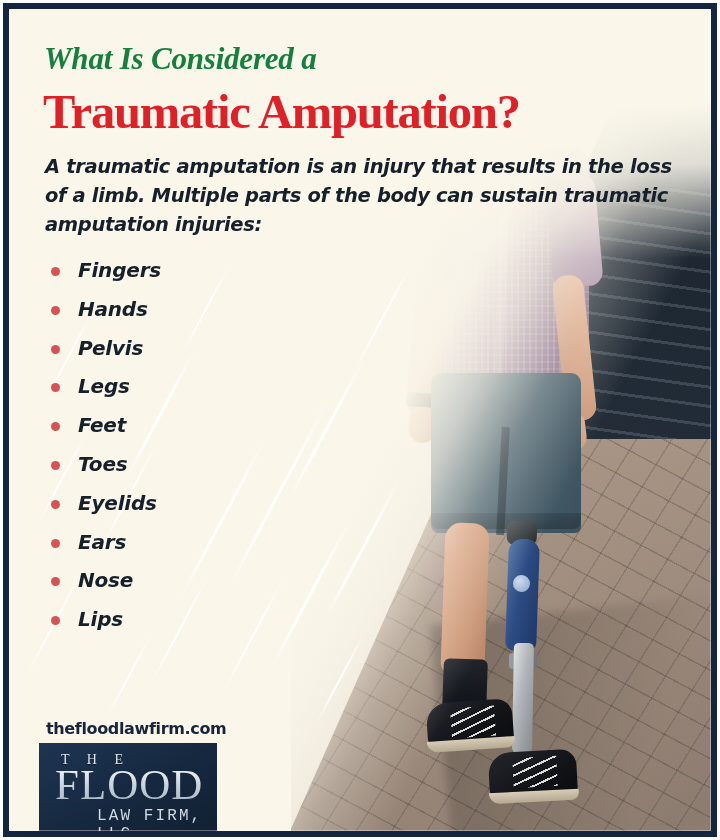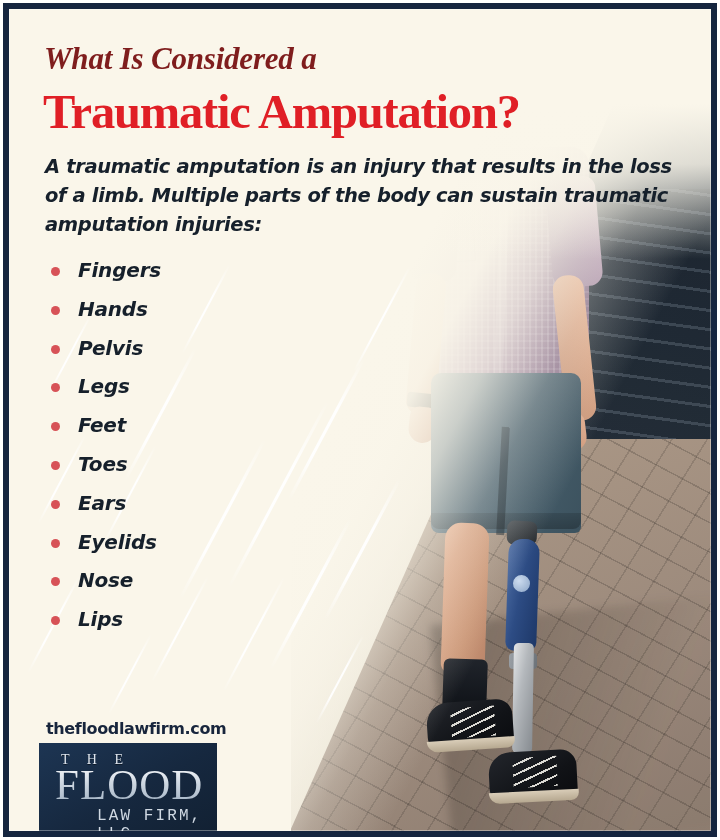--- a/index.html
+++ b/index.html
@@ -397,21 +397,21 @@
   }
   .kicker {
     position: absolute;
     left: 35px;
     top: 32px;
     font-family: "Liberation Serif", serif;
     font-style: italic;
     font-weight: bold;
     font-size: 31px;
     letter-spacing: -0.2px;
-    color: #7f1d1d;
+    color: #15803d;
     white-space: nowrap;
   }
   .headline {
     position: absolute;
     left: 34px;
     top: 74px;
     font-family: "Liberation Serif", serif;
     font-weight: bold;
     font-size: 49px;
     letter-spacing: -1.2px;
@@ -624,25 +624,25 @@
         <li>
           <span class="dot"></span>
           <span>Feet</span>
         </li>
         <li>
           <span class="dot"></span>
           <span>Toes</span>
         </li>
         <li>
           <span class="dot"></span>
+          <span>Eyelids</span>
+        </li>
+        <li>
+          <span class="dot"></span>
           <span>Ears</span>
-        </li>
-        <li>
-          <span class="dot"></span>
-          <span>Eyelids</span>
         </li>
         <li>
           <span class="dot"></span>
           <span>Nose</span>
         </li>
         <li>
           <span class="dot"></span>
           <span>Lips</span>
         </li>
       </ul>

